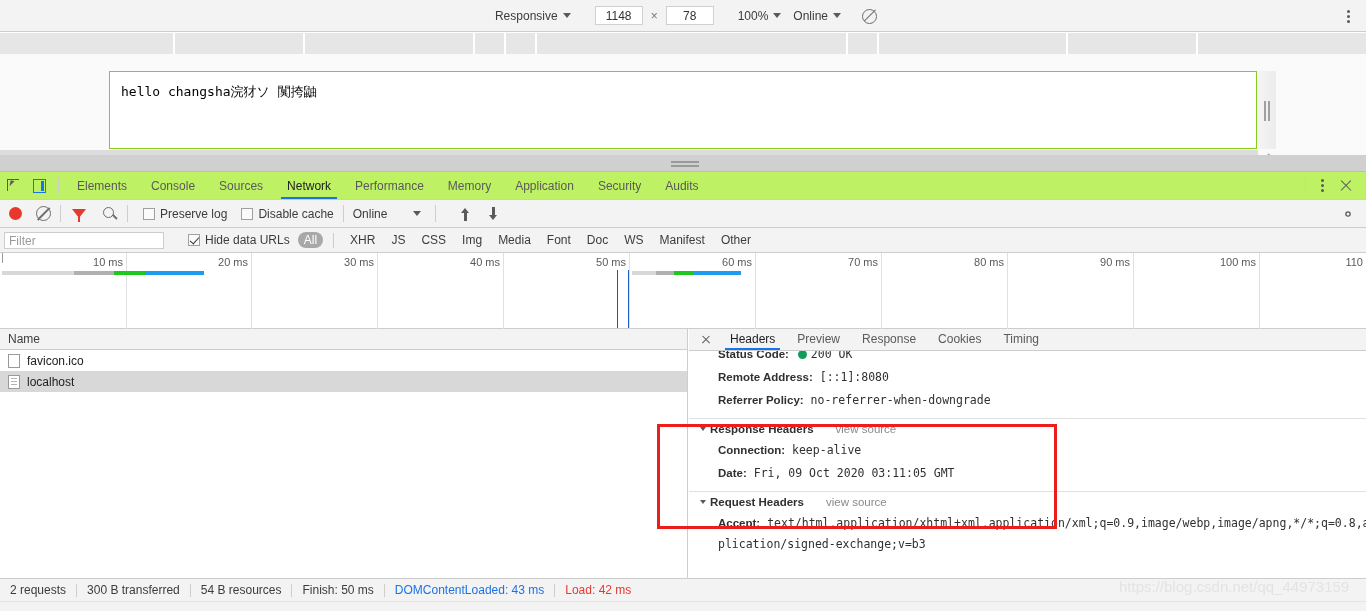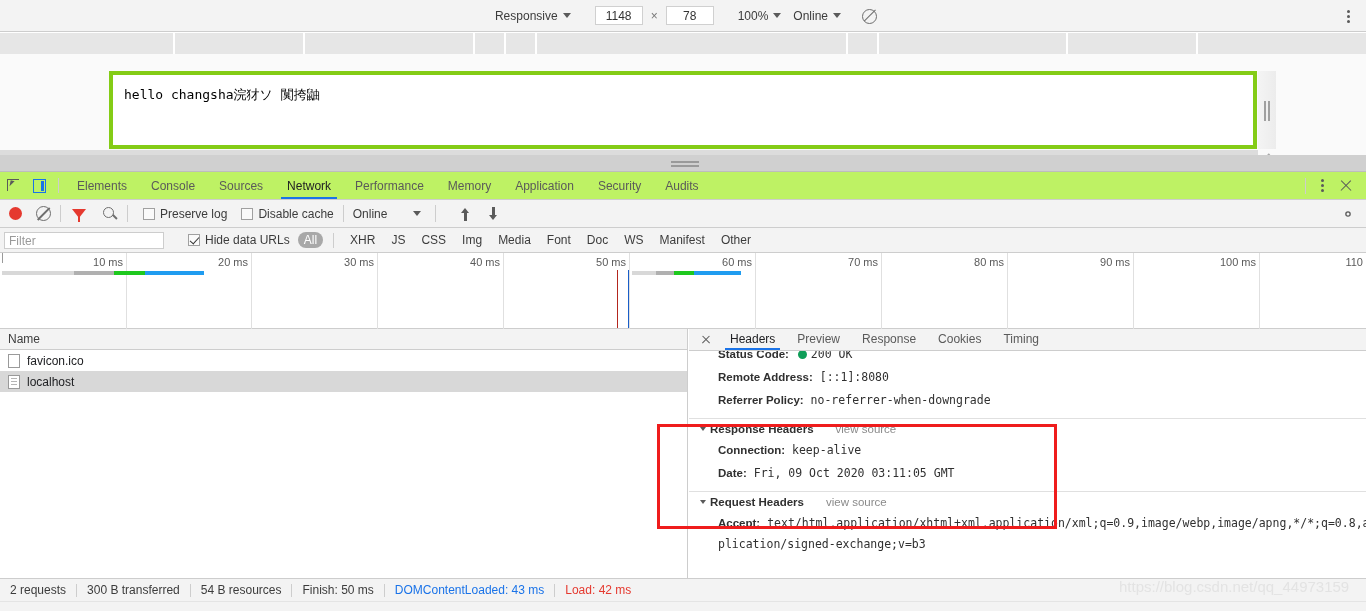--- a/index.html
+++ b/index.html
@@ -67,21 +67,21 @@
   }
   .ruler-strip .seg { position: absolute; top: 0; height: 21px; background: #fff; width: 2px; }
 
   
   .viewport-area {
     position: absolute; left: 0; top: 54px; width: 1366px; height: 101px;
     background: #fafafa;
   }
   .page-frame {
     position: absolute; left: 109px; top: 17px; width: 1148px; height: 78px;
-    background: #fff; border: 4px solid #84cc16; box-sizing: border-box;
+    background: #fff; border: 1px solid #84cc16; box-sizing: border-box;
     overflow: hidden;
   }
   .page-text {
     position: absolute; left: 11px; top: 11px;
     font-family: "DejaVu Sans Mono", "Liberation Mono", monospace;
     font-size: 13px; color: #000; white-space: pre;
   }
   .resize-right {
     position: absolute; left: 1258px; top: 17px; width: 18px; height: 78px;
     background: linear-gradient(to right,#f4f4f4,#ececec);

